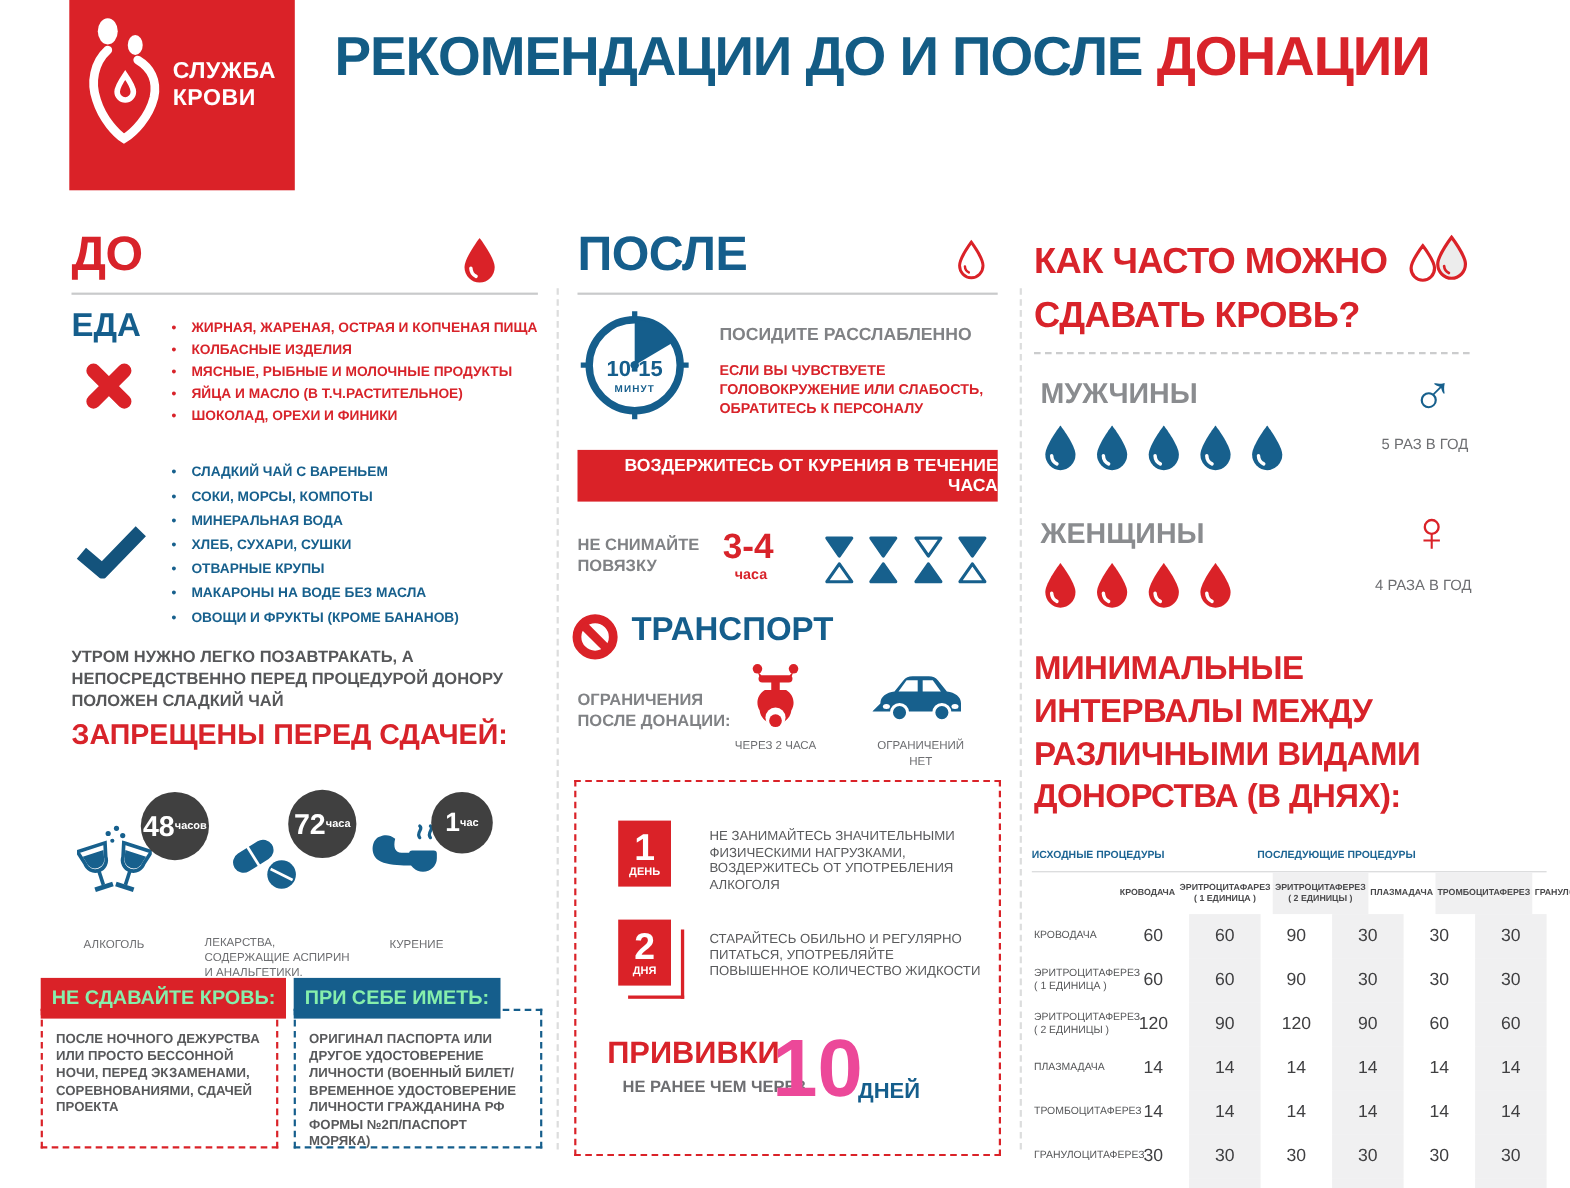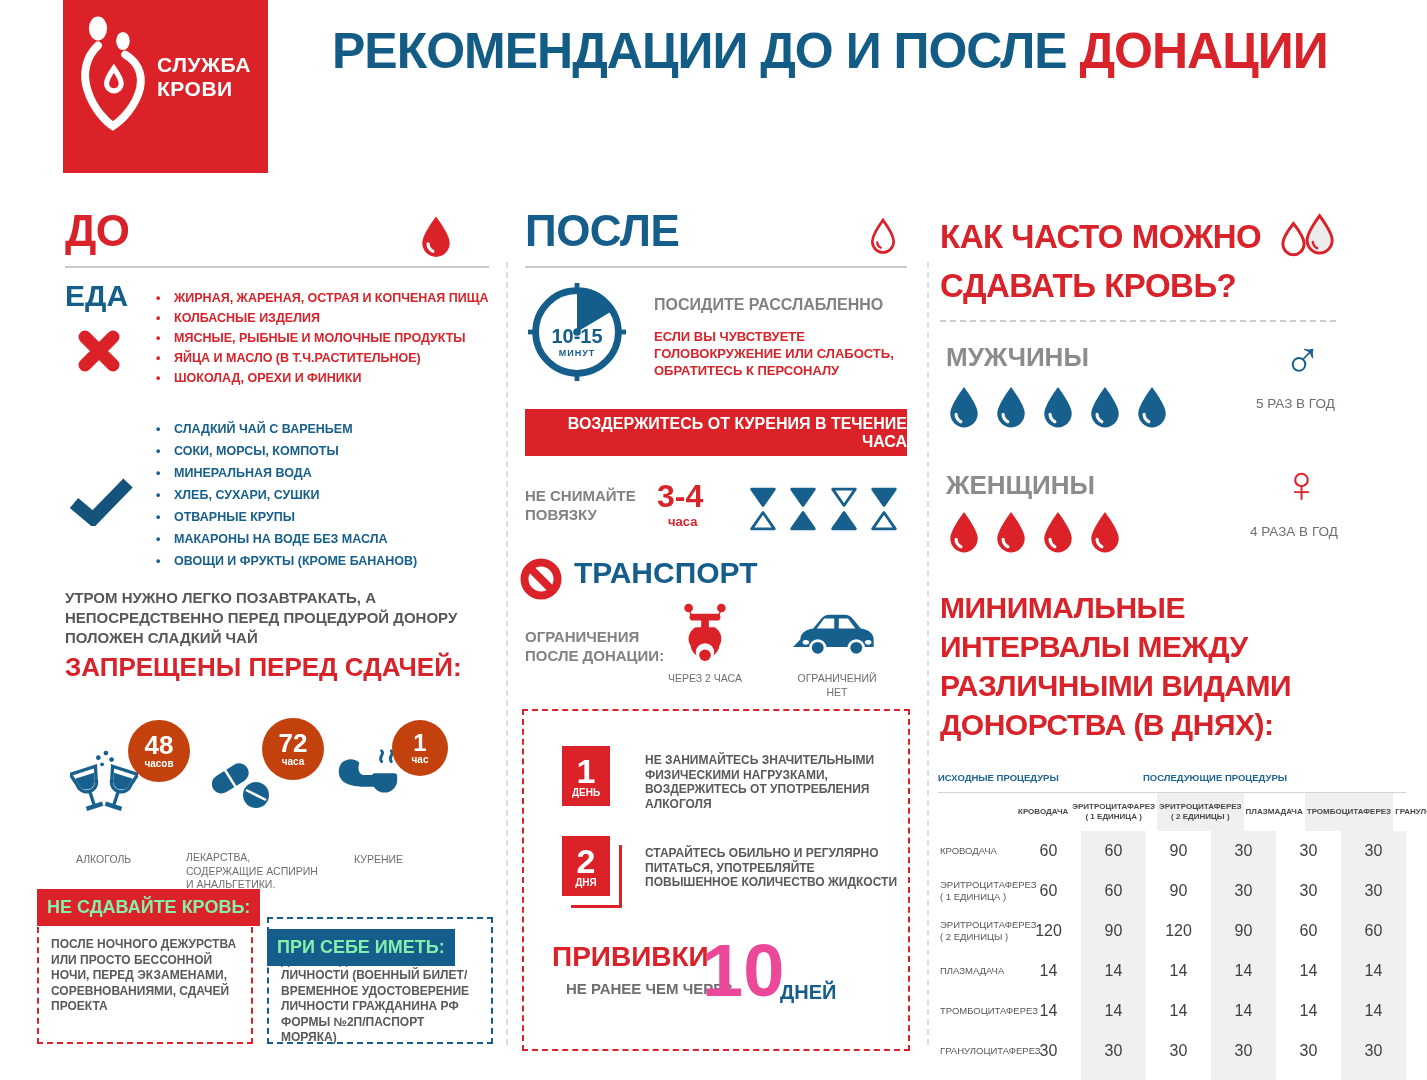--- a/index.html
+++ b/index.html
@@ -6,61 +6,61 @@
   .poster{position:relative;width:1427px;height:1080px;background:#fff;overflow:hidden;
           font-family:"Liberation Sans",sans-serif;}
   .abs{position:absolute;}
   b,.b{font-weight:bold;}
   .prewrap{white-space:pre-line;}
 
   
   .logo{left:63px;top:0;width:205px;height:173px;background:#da2228;}
   .logo svg{position:absolute;left:14px;top:16px;}
   .logo-text{position:absolute;left:94px;top:53px;color:#fff;font-weight:bold;font-size:21px;line-height:24px;letter-spacing:.5px;}
-  .main-title{left:332px;top:22px;font-size:50px;font-weight:bold;letter-spacing:-1px;white-space:nowrap;}
+  .main-title{left:304px;top:22px;font-size:50px;font-weight:bold;letter-spacing:-1px;white-space:nowrap;}
   .main-title .t-blue{color:#135c85;}
   .main-title .t-red{color:#d8232a;}
 
   
   .vdiv{top:262px;height:783px;width:0;border-left:2px dashed #dcdddd;}
   .hrule{height:2px;background:#c9cacb;}
 
   
   .red{color:#d8232a;}
 
   
   .sec-title{font-size:44px;font-weight:bold;letter-spacing:-.5px;}
   .eda{left:65px;top:279px;font-size:30px;font-weight:bold;color:#155e8c;}
   .blist{position:absolute;}
   .bitem{position:relative;padding-left:26px;font-weight:bold;font-size:12.5px;}
   .bitem::before{content:"•";position:absolute;left:8px;}
   .blist-red .bitem{color:#d8232a;line-height:20px;}
   .blist-blue .bitem{color:#17608d;line-height:22px;}
   .note{left:65px;top:588px;width:432px;font-size:15px;line-height:20px;font-weight:bold;color:#565759;}
   .banned-title{left:65px;top:652px;font-size:26px;font-weight:bold;color:#d8232a;}
-  .badge{border-radius:50%;background:#c2410c;color:#fff;display:flex;flex-direction:column;align-items:center;justify-content:center;text-align:center;}
+  .badge{border-radius:50%;background:#404040;color:#fff;display:flex;align-items:center;justify-content:center;text-align:center;}
   .badge .n{font-weight:bold;font-size:26px;line-height:25px;}
   .badge .u{font-weight:bold;font-size:10px;line-height:11px;}
   .ban-label{font-size:10.5px;color:#6d6e71;line-height:13.5px;}
 
   .dash-box{border:2px dashed;padding:12px 12px;font-size:12px;line-height:15.5px;font-weight:bold;color:#58595b;}
   .box-head{color:#86efac;font-weight:bold;font-size:18px;padding:8px 10px;z-index:2;}
 
   
   .banner{left:525px;top:409px;width:382px;height:47px;background:#da2228;color:#fff;font-weight:bold;
           font-size:16px;display:flex;align-items:center;justify-content:center;text-align:right;}
   .clock-num{left:545px;top:325px;width:64px;text-align:center;font-weight:bold;font-size:20px;color:#155e8c;}
   .clock-min{left:545px;top:348px;width:64px;text-align:center;font-weight:bold;font-size:9px;letter-spacing:1px;color:#155e8c;}
   .big-dashed{left:522px;top:709px;width:384px;height:338px;border:2px dashed #da2228;}
   .day-sq{width:48px;height:60px;background:#da2228;color:#fff;display:flex;flex-direction:column;align-items:center;justify-content:center;}
   .day-sq .n{font-size:34px;line-height:32px;font-weight:bold;}
   .day-sq .u{font-size:10px;font-weight:bold;}
   .day2-wrap::after{content:"";position:absolute;left:9px;top:9px;width:48px;height:60px;
        border-right:3px solid #da2228;border-bottom:3px solid #da2228;}
-  .day-text{width:256px;font-size:12px;line-height:14.5px;font-weight:bold;color:#58595b;}
+  .day-text{width:256px;font-size:12px;line-height:14.5px;font-weight:normal;color:#58595b;}
 
   
   .freq-title{left:940px;top:212px;font-size:33px;line-height:49px;font-weight:bold;color:#d8232a;letter-spacing:-.5px;}
   .sex-label{font-size:26px;font-weight:bold;color:#8a8c8f;}
   .sex-sym{font-size:52px;font-weight:bold;line-height:52px;}
   .peryear{font-size:13.5px;color:#6d6e71;}
   .drops-row{display:flex;gap:9px;}
   .intervals-title{left:940px;top:588px;font-size:30px;line-height:39px;font-weight:bold;color:#d8232a;letter-spacing:-.5px;}
 
   
@@ -192,21 +192,21 @@
   </svg>
   <div class="abs badge" style="left:392px;top:720px;width:56px;height:56px;">
     <div class="n" style="font-size:24px;line-height:22px;">1</div>
     <div class="u">час</div>
   </div>
   <div class="abs ban-label" style="left:354px;top:853px;">КУРЕНИЕ</div>
 
   <div class="abs box-head" style="left:37px;top:889px;background:#da2228;">НЕ СДАВАЙТЕ КРОВЬ:</div>
   <div class="abs dash-box" style="left:37px;top:917px;width:188px;height:93px;border-color:#da2228;padding-top:18px;">ПОСЛЕ НОЧНОГО ДЕЖУРСТВА ИЛИ ПРОСТО БЕССОННОЙ НОЧИ, ПЕРЕД ЭКЗАМЕНАМИ, СОРЕВНОВАНИЯМИ, СДАЧЕЙ ПРОЕКТА</div>
 
-  <div class="abs box-head" style="left:267px;top:889px;background:#155e8c;margin-top:40px;">ПРИ СЕБЕ ИМЕТЬ:</div>
+  <div class="abs box-head" style="left:267px;top:889px;background:#155e8c;">ПРИ СЕБЕ ИМЕТЬ:</div>
   <div class="abs dash-box" style="left:267px;top:917px;width:198px;height:93px;border-color:#155e8c;padding-top:18px;">ОРИГИНАЛ ПАСПОРТА ИЛИ ДРУГОЕ УДОСТОВЕРЕНИЕ ЛИЧНОСТИ (ВОЕННЫЙ БИЛЕТ/ ВРЕМЕННОЕ УДОСТОВЕРЕНИЕ ЛИЧНОСТИ ГРАЖДАНИНА РФ ФОРМЫ №2П/ПАСПОРТ МОРЯКА)</div>
 
   <div class="abs sec-title" style="left:525px;top:206px;color:#155e8c;">ПОСЛЕ</div>
   <svg class="abs" style="left:867px;top:215px;" width="32" height="44" viewBox="0 0 36 44">
     <path d="M18 3 C18 3 6 19.5 6 27 a12 12.4 0 0 0 24 0 C30 19.5 18 3 18 3 Z" fill="none" stroke="#da2228" stroke-width="3"></path>
     <path d="M11.5 28 a7 7 0 0 0 4 6" stroke="#da2228" stroke-width="2.5" fill="none" stroke-linecap="round"></path>
   </svg>
   <div class="abs hrule" style="left:525px;top:266px;width:382px;"></div>
 
   <svg class="abs" style="left:527px;top:282px;" width="100" height="100" viewBox="0 0 104 104">

